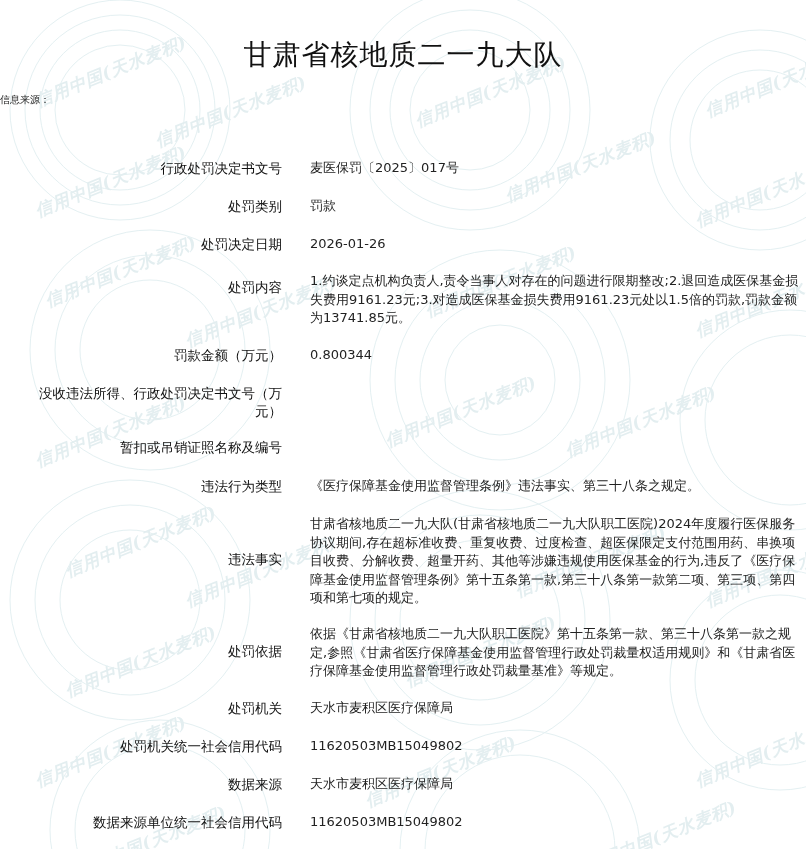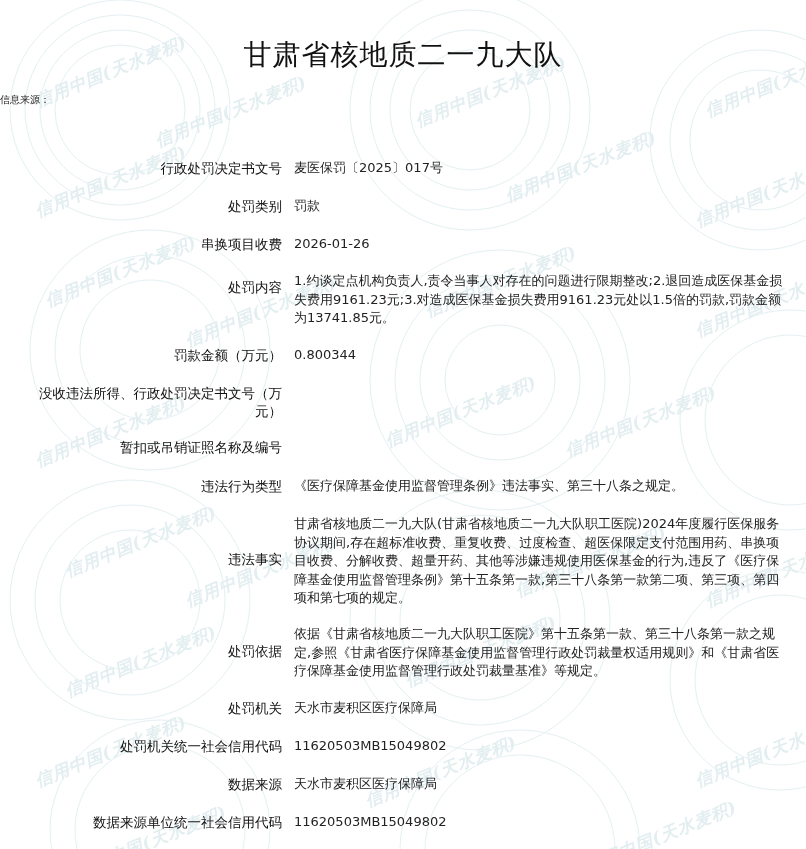--- a/index.html
+++ b/index.html
@@ -69,21 +69,21 @@
       width: 260px;
       text-align: right;
       font-family: "DejaVu Serif", "Liberation Serif", serif;
       font-weight: normal;
       font-size: 13.5px;
       color: #111;
       line-height: 18px;
     }
     .value {
       position: absolute;
-      left: 294px;
+      left: 310px;
       width: 490px;
       font-size: 13px;
       color: #222;
       line-height: 18.5px;
     }
   </style>
 </head>
 <body>
 
 <div class="bg">
@@ -158,21 +158,21 @@
     <div class="label">行政处罚决定书文号</div>
     <div class="value">麦医保罚〔2025〕017号</div>
   </div>
 
   <div class="row" style="top:197px;">
     <div class="label">处罚类别</div>
     <div class="value">罚款</div>
   </div>
 
   <div class="row" style="top:235px;">
-    <div class="label">串换项目收费</div>
+    <div class="label">处罚决定日期</div>
     <div class="value">2026-01-26</div>
   </div>
 
   <div class="row" style="top:272px;">
     <div class="label" style="top:6px;">处罚内容</div>
     <div class="value">1.约谈定点机构负责人,责令当事人对存在的问题进行限期整改;2.退回造成医保基金损失费用9161.23元;3.对造成医保基金损失费用9161.23元处以1.5倍的罚款,罚款金额为13741.85元。</div>
   </div>
 
   <div class="row" style="top:346px;">
     <div class="label">罚款金额（万元）</div>

